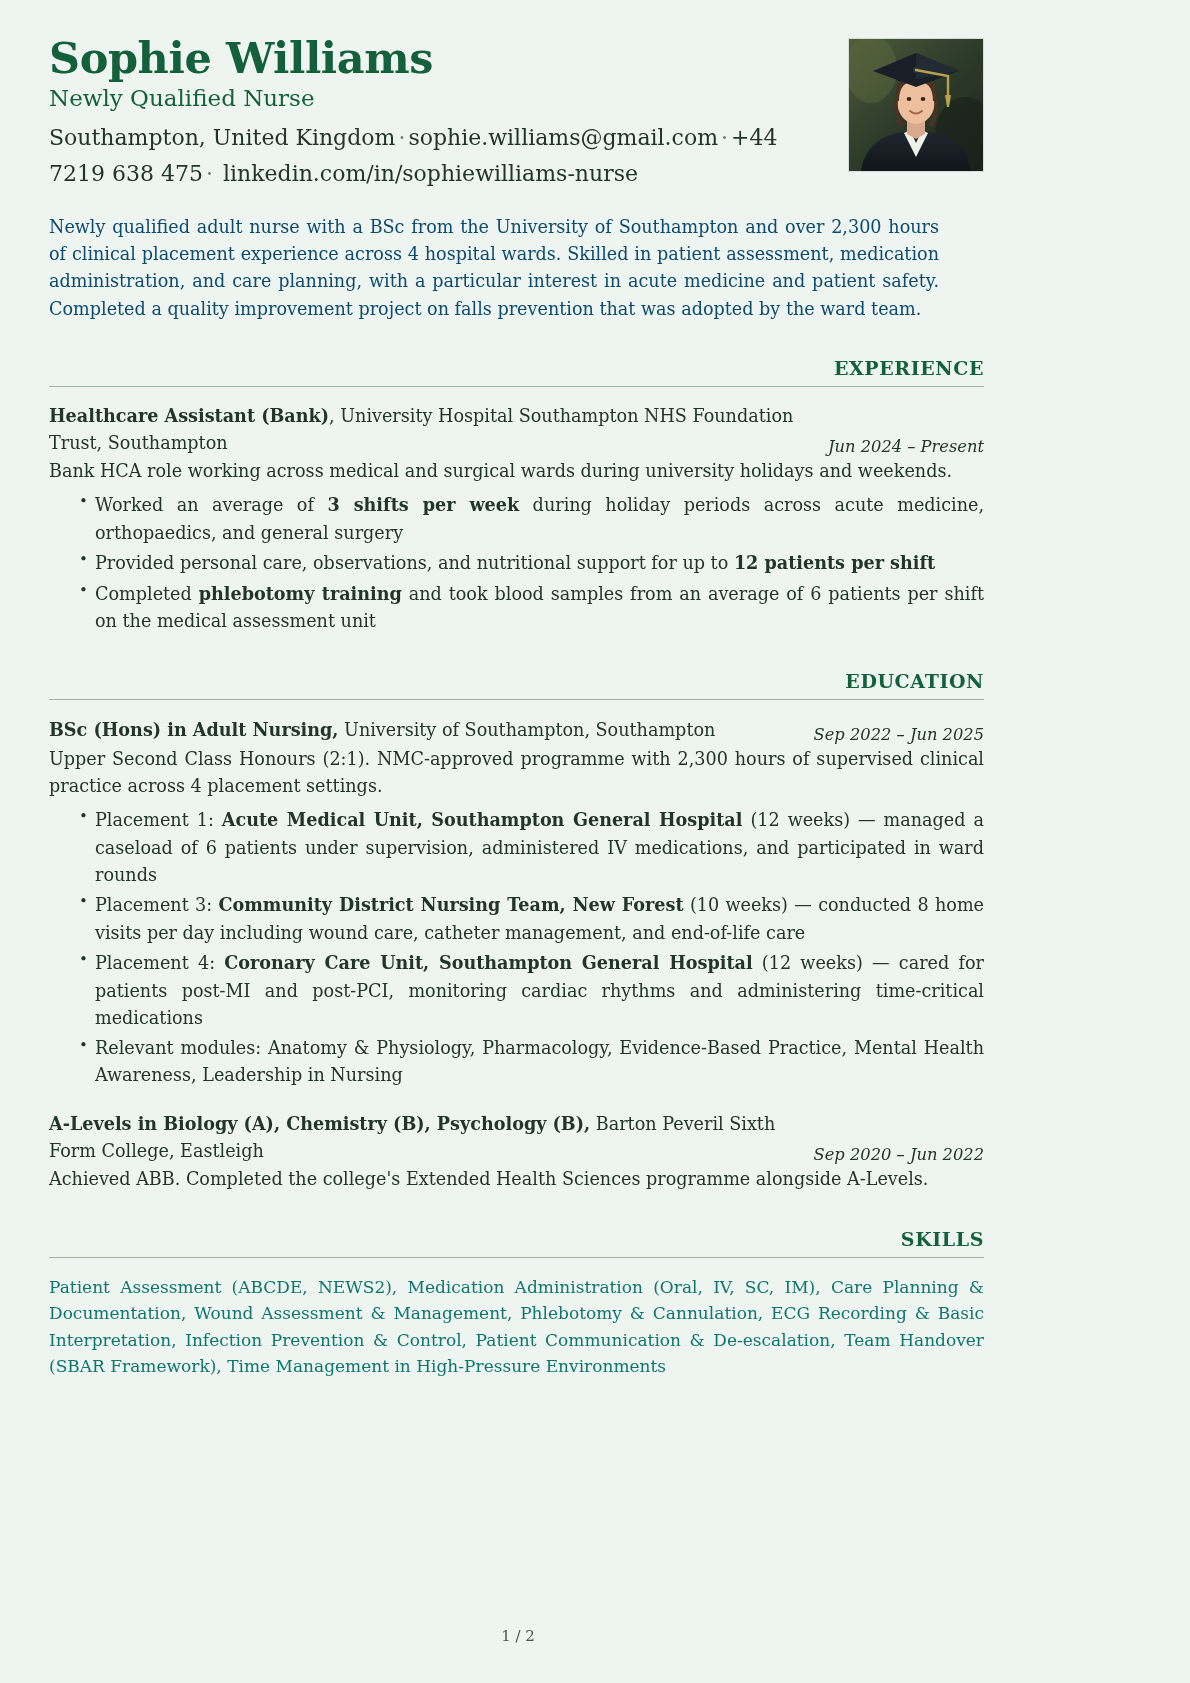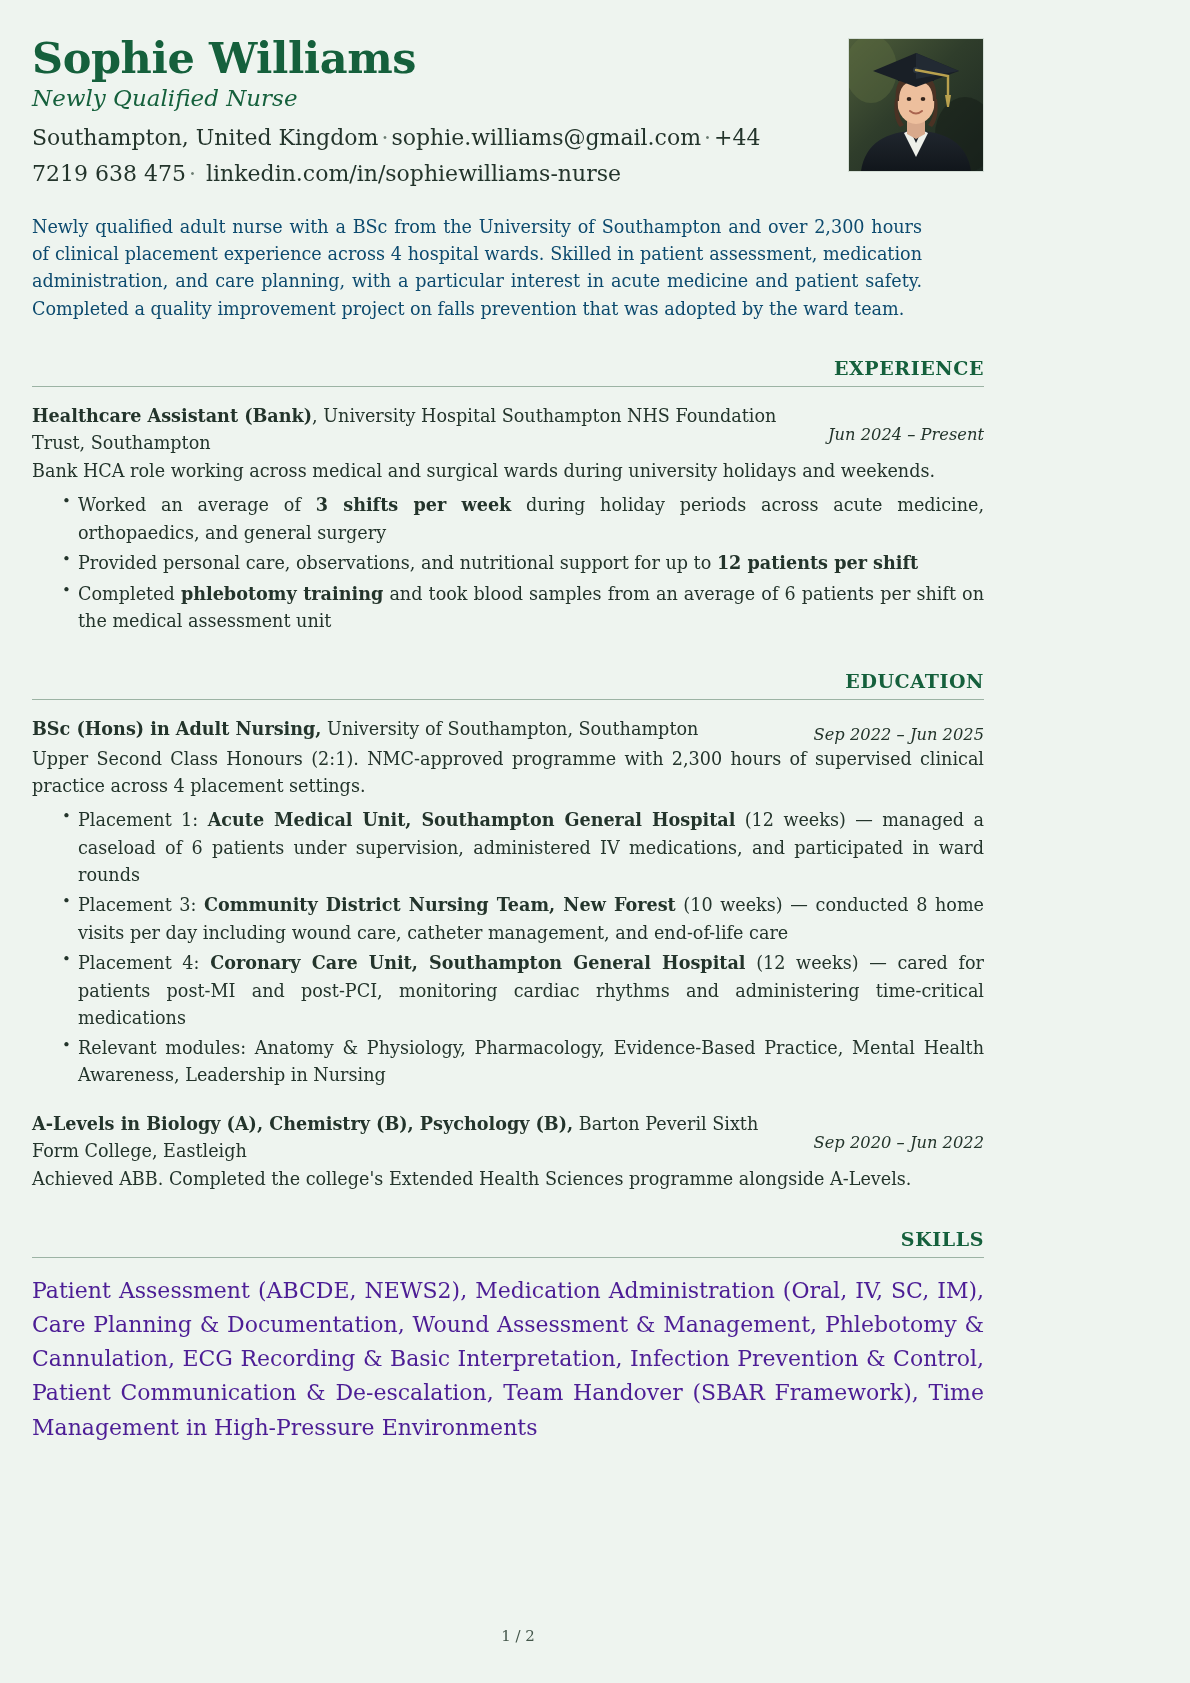--- a/index.html
+++ b/index.html
@@ -14,21 +14,21 @@
     font-family: "DejaVu Serif", "Liberation Serif", serif;
     color: #23342b;
     position: relative;
     overflow: hidden;
   }
   .page {
     position: relative;
     width: 1020px;
     height: 1683px;
     box-sizing: border-box;
-    padding: 34px 36px 0 32px;
+    padding: 34px 36px 0 49px;
   }
 
   
   .header {
     position: relative;
     display: flex;
     align-items: flex-start;
     justify-content: space-between;
     min-height: 150px;
   }
@@ -37,21 +37,20 @@
     font-family: "DejaVu Serif", "Liberation Serif", serif;
     font-size: 43px;
     font-weight: bold;
     letter-spacing: -0.4px;
     color: #15603c;
     line-height: 1.04;
     margin: 0 0 4px 0;
   }
   .headline {
     font-size: 23px;
-    font-style: italic;
     color: #15603c;
     margin: 0 0 8px 0;
     line-height: 1.2;
   }
   .contact {
     font-size: 22px;
     line-height: 1.62;
     color: #23342b;
     max-width: 760px;
   }
@@ -97,21 +96,21 @@
   .rule {
     height: 1px;
     background: #9cb3a4;
     width: 100%;
     margin-bottom: 16px;
   }
   .entry { margin-bottom: 6px; }
   .entry + .entry { margin-top: 22px; }
   .entry-head {
     display: flex;
-    align-items: center;
+    align-items: flex-end;
     justify-content: space-between;
     gap: 16px;
   }
   .entry-title {
     font-size: 17.6px;
     line-height: 1.5;
     flex: 1 1 auto;
     color: #23342b;
   }
   .entry-title b { font-weight: bold; }
@@ -149,24 +148,24 @@
     content: "\2022";
     position: absolute;
     left: 0;
     top: -1px;
     font-size: 15px;
     color: #23342b;
   }
   ul.bullets li b { font-weight: bold; }
 
   .skills-body {
-    font-size: 22px;
+    font-size: 17px;
     line-height: 1.56;
     text-align: justify;
-    color: #4c1d95;
+    color: #0f766e;
   }
 
   
   .footer {
     position: absolute;
     bottom: 38px;
     left: 8px;
     width: 100%;
     text-align: center;
     font-size: 15px;

